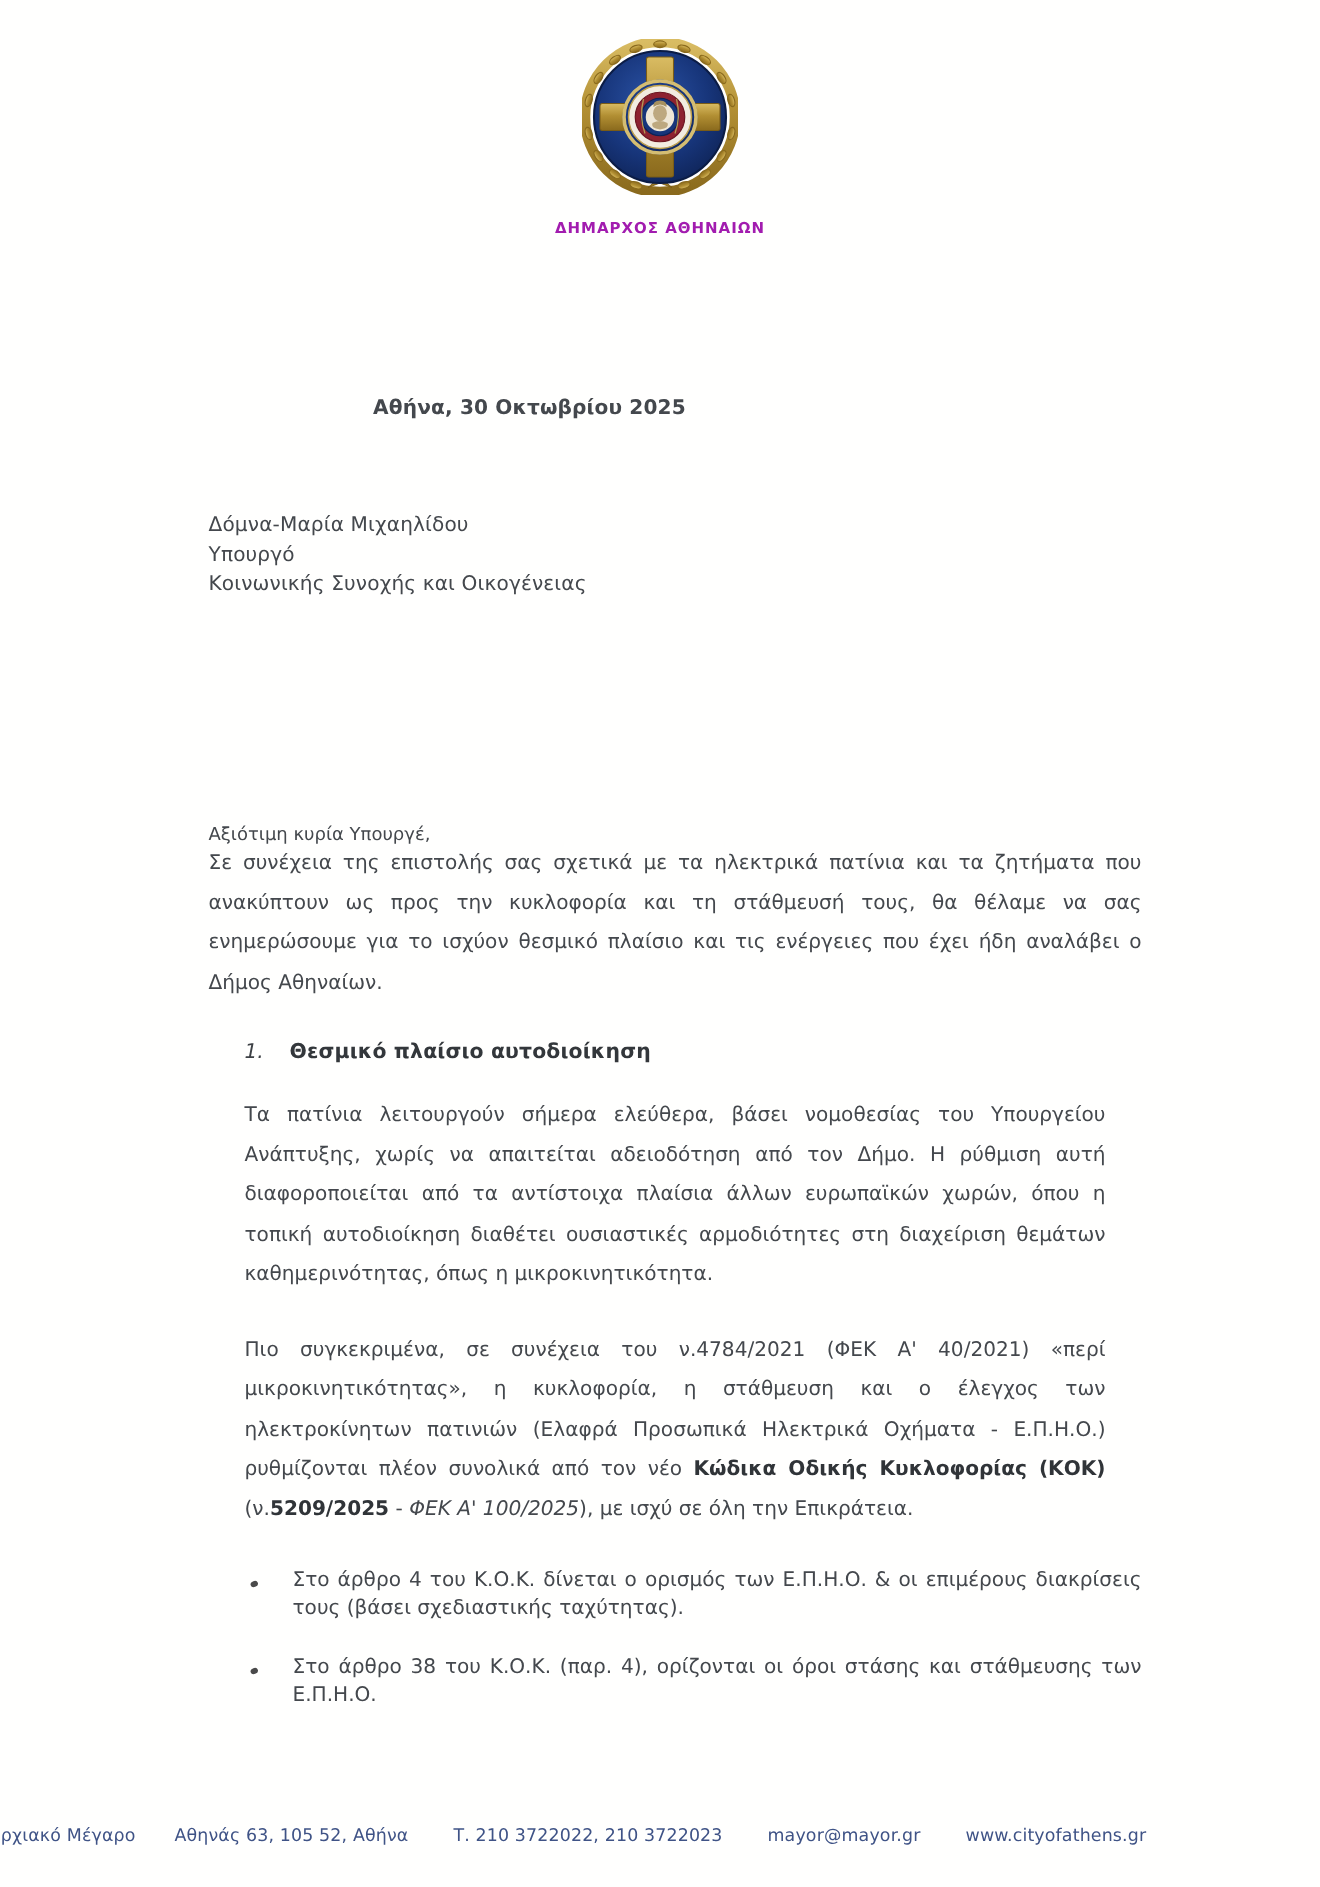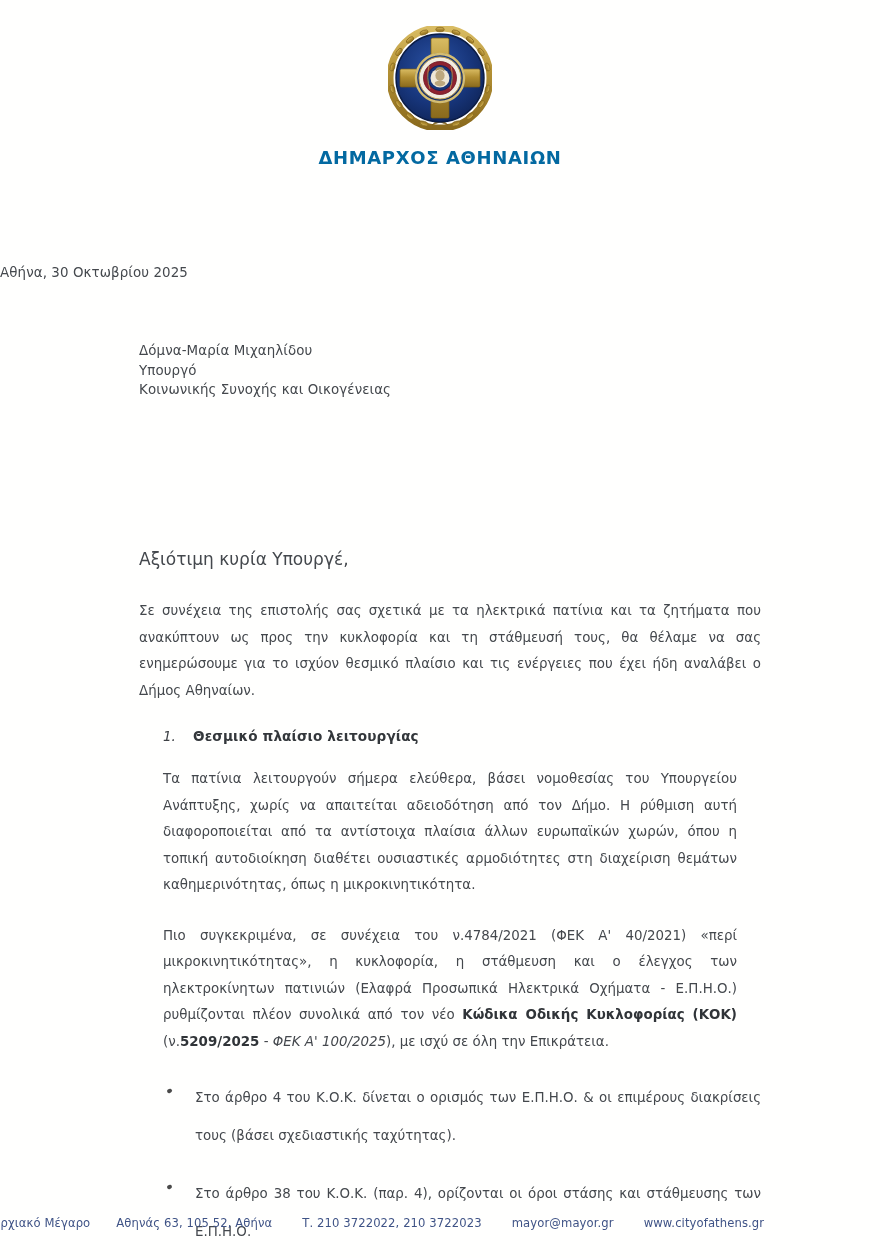--- a/index.html
+++ b/index.html
@@ -31,36 +31,37 @@
     text-align: center;
   }
   .emblem-wrap {
     display: block;
     margin: 0 auto;
     width: 104px;
     height: 104px;
   }
   .org-title {
     margin-top: 17px;
-    font-size: 18px;
+    font-size: 10px;
     font-weight: bold;
     letter-spacing: 0.65px;
-    color: #0369a1;
+    color: #a21caf;
     font-family: "DejaVu Sans", "Liberation Sans", sans-serif;
   }
 
   
   .meta-block {
     position: absolute;
     left: 0;
     top: 258px;
     width: 880px;
     padding-right: 174px;
     box-sizing: border-box;
-    text-align: left;
+    text-align: center;
+    font-weight: bold;
   }
   .meta-line {
     font-size: 13.4px;
     color: #44484d;
     line-height: 29px;
     letter-spacing: 0.1px;
   }
 
   
   .recipient {
@@ -86,23 +87,22 @@
   }
 
   
   .body-area {
     position: absolute;
     left: 139px;
     top: 549px;
     width: 622px;
   }
   .salutation {
-    font-size: 17px;
-    color: #44484d;
-    margin-bottom: 29px;
+    font-size: 12px;
+    color: #44484d;
   }
   p.para {
     margin: 0 0 24px 0;
     font-size: 13.4px;
     line-height: 26.5px;
     color: #44484d;
     text-align: justify;
     text-justify: inter-word;
   }
   .section-heading {
@@ -140,21 +140,21 @@
     margin: 0;
     padding: 0 0 0 24px;
     width: 622px;
     box-sizing: border-box;
   }
   ul.bullets li {
     position: relative;
     padding-left: 32px;
     margin-bottom: 20px;
     font-size: 13.4px;
-    line-height: 38px;
+    line-height: 19px;
     color: #44484d;
     text-align: justify;
   }
   ul.bullets li .bullet-dot {
     position: absolute;
     left: 4px;
     top: 10px;
     width: 5px;
     height: 4px;
     background: #4a4a4a;
@@ -272,21 +272,21 @@
 
 
   <div class="body-area">
 
     <div class="salutation">Αξιότιμη κυρία Υπουργέ,</div>
 
     <p class="para">Σε συνέχεια της επιστολής σας σχετικά με τα ηλεκτρικά πατίνια και τα ζητήματα που ανακύπτουν ως προς την κυκλοφορία και τη στάθμευσή τους, θα θέλαμε να σας ενημερώσουμε για το ισχύον θεσμικό πλαίσιο και τις ενέργειες που έχει ήδη αναλάβει ο Δήμος Αθηναίων.</p>
 
     <div class="section-heading">
       <span class="section-num">1.</span>
-      <span class="section-title">Θεσμικό πλαίσιο λειτουργίας</span>
+      <span class="section-title">Θεσμικό πλαίσιο αυτοδιοίκηση</span>
     </div>
 
     <div class="indented">
       <p class="para">Τα πατίνια λειτουργούν σήμερα ελεύθερα, βάσει νομοθεσίας του Υπουργείου Ανάπτυξης, χωρίς να απαιτείται αδειοδότηση από τον Δήμο. Η ρύθμιση αυτή διαφοροποιείται από τα αντίστοιχα πλαίσια άλλων ευρωπαϊκών χωρών, όπου η τοπική αυτοδιοίκηση διαθέτει ουσιαστικές αρμοδιότητες στη διαχείριση θεμάτων καθημερινότητας, όπως η μικροκινητικότητα.</p>
 
       <p class="para"><span>Πιο συγκεκριμένα, σε συνέχεια του ν.4784/2021 (ΦΕΚ Α' 40/2021) «περί μικροκινητικότητας», η κυκλοφορία, η στάθμευση και ο έλεγχος των ηλεκτροκίνητων πατινιών (Ελαφρά Προσωπικά Ηλεκτρικά Οχήματα - Ε.Π.Η.Ο.) ρυθμίζονται πλέον συνολικά από τον νέο </span><b class="strong">Κώδικα Οδικής Κυκλοφορίας (ΚΟΚ)</b><span> (ν.</span><b class="strong">5209/2025</b><span> - </span><i class="em">ΦΕΚ Α' 100/2025</i><span>), με ισχύ σε όλη την Επικράτεια.</span></p>
     </div>
 
 
     <ul class="bullets">

